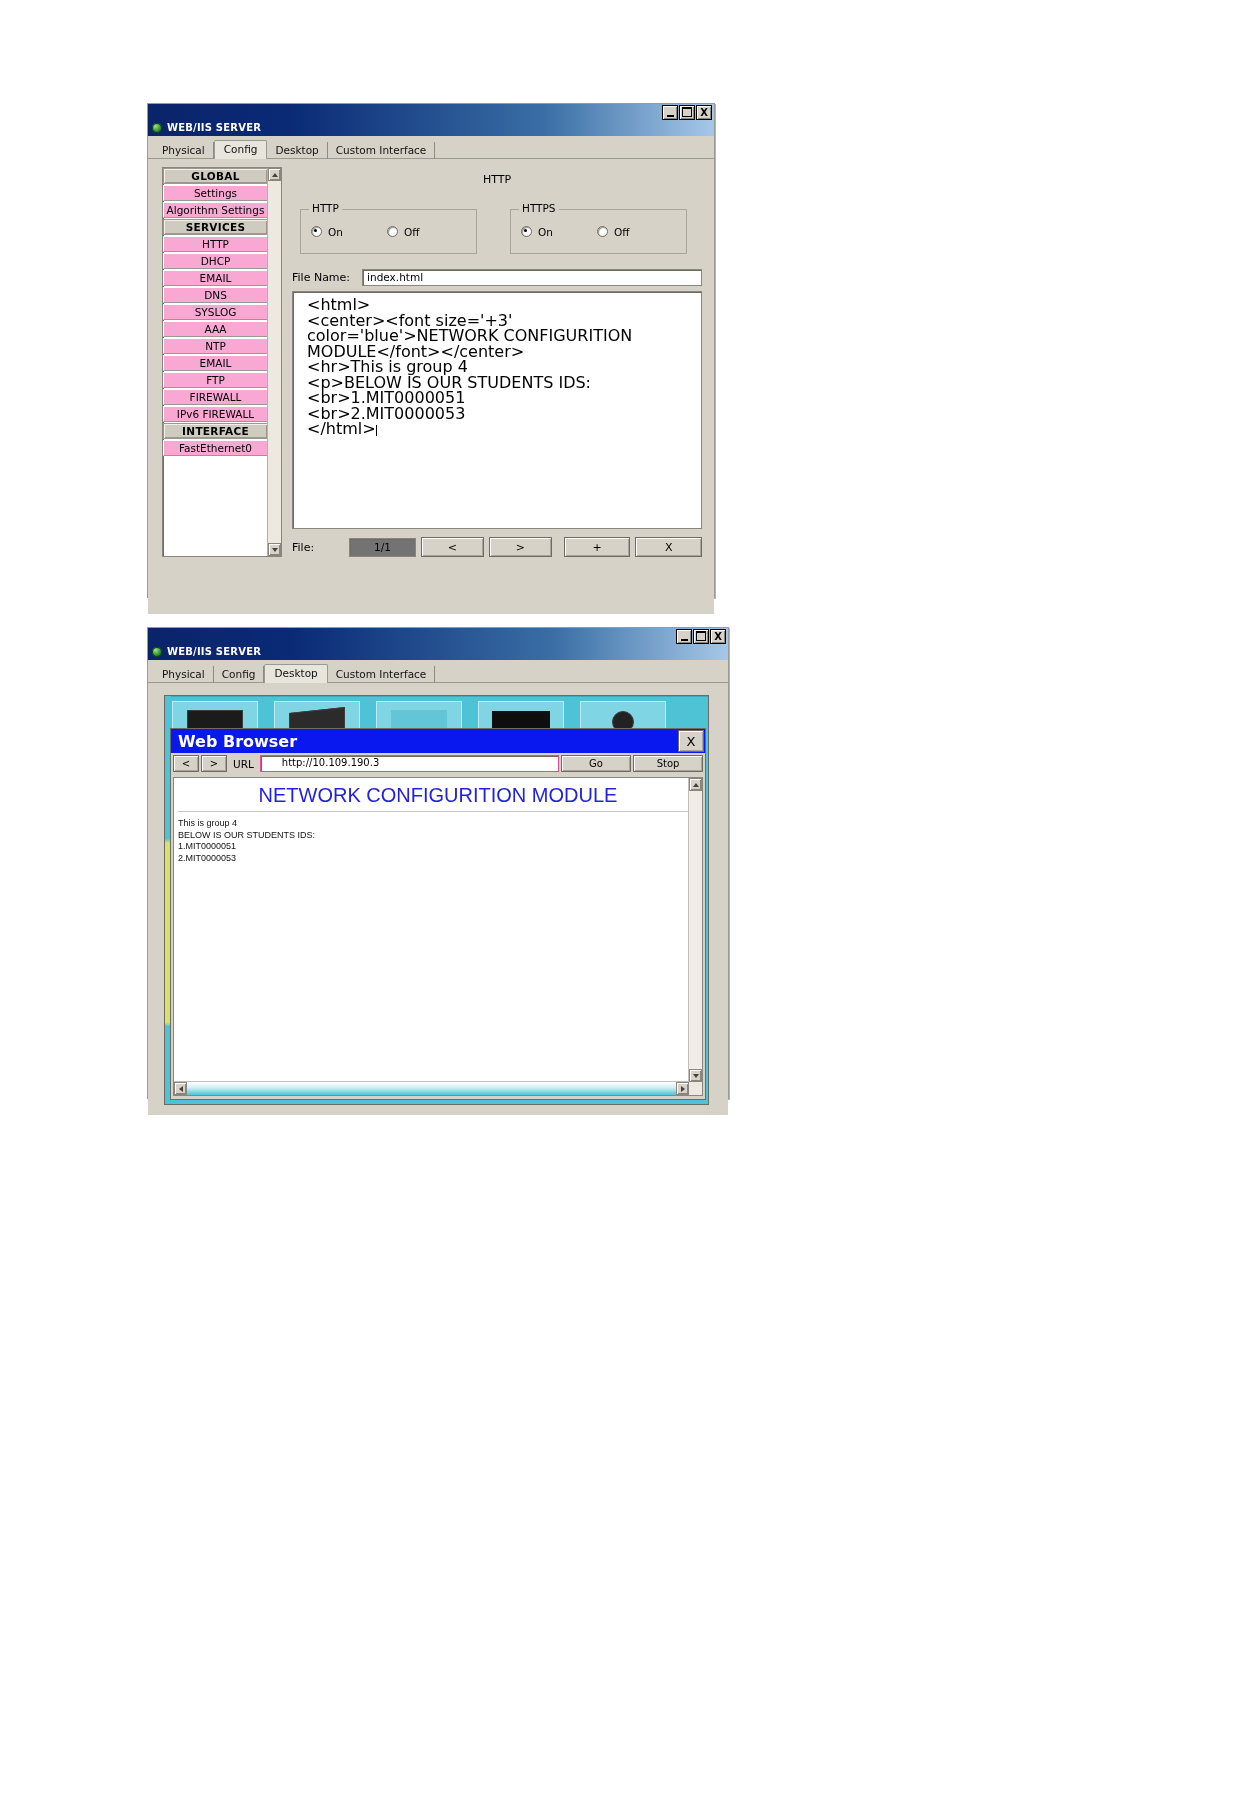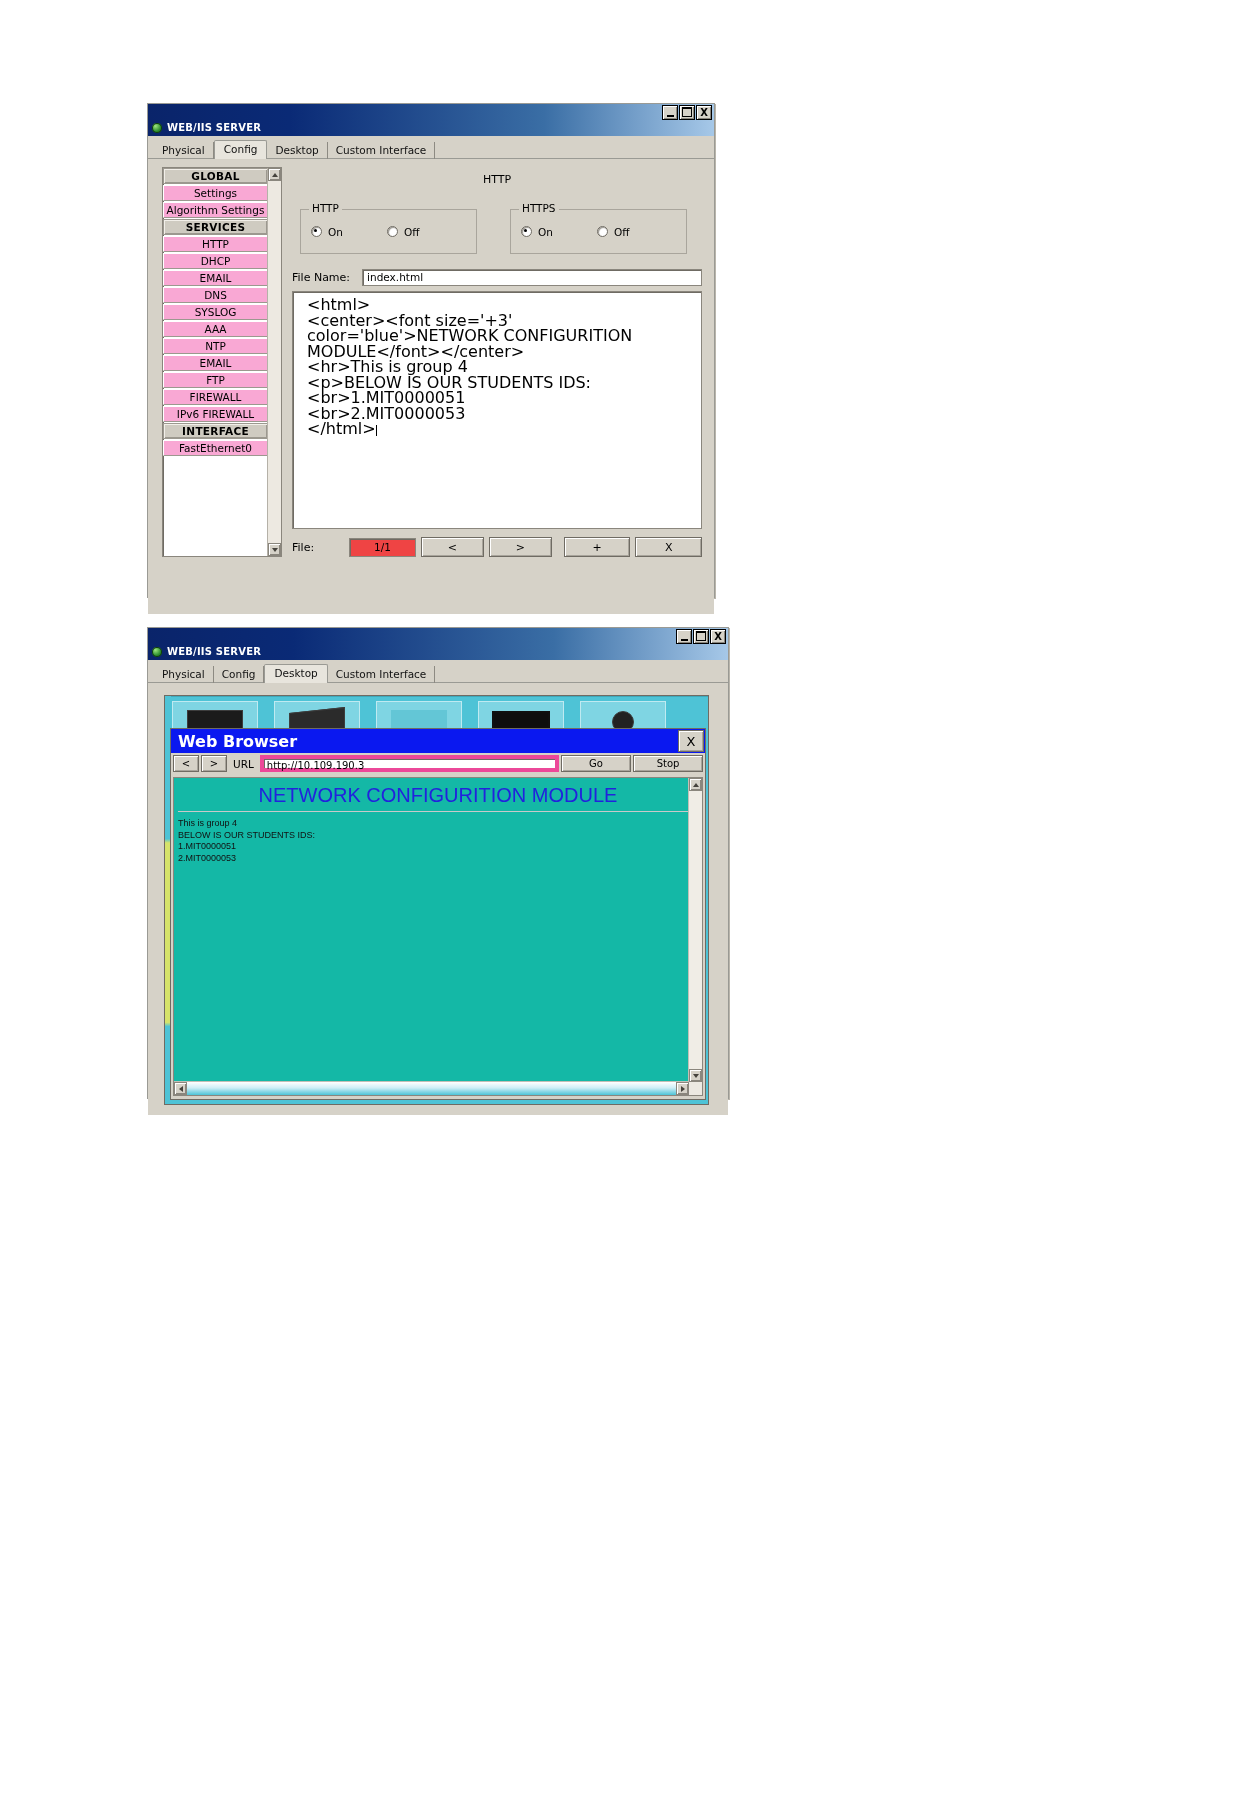--- a/index.html
+++ b/index.html
@@ -195,21 +195,21 @@
     overflow:hidden;
   }
   .caret{ display:inline-block; width:1px; height:11px; background:#000; vertical-align:-2px;}
 
   .page-row {
     position:absolute; left:0px; top:370px; right:0px;
     display:flex; align-items:center; gap:5px;
   }
   .page-label{ font-size:11px; color:#000; margin-right:3px; font-family:"DejaVu Sans","Liberation Sans",sans-serif;}
   .page-field {
-    width:74px; height:19px; background:#ef4444;
+    width:74px; height:19px; background:#737373;
     border:1px solid #8a867d; box-shadow: inset 1px 1px 0 #6f6b63;
     font-size:10.5px; display:flex; align-items:center; justify-content:center;
     box-sizing:border-box;
     font-family:"DejaVu Sans","Liberation Sans",sans-serif;
     margin-left:27px;
   }
   .pt-btn {
     height:20px; background:#d6d2c8;
     border:1px solid #6f6b63;
     box-shadow: inset 1px 1px 0 #ffffff, inset -1px -1px 0 #a8a49b;
@@ -285,36 +285,36 @@
     width:26px; height:17px; background:#d6d2c8;
     border:1px solid #6f6b63;
     box-shadow: inset 1px 1px 0 #ffffff, inset -1px -1px 0 #a8a49b;
     display:flex; align-items:center; justify-content:center;
     font-size:10px; color:#000; box-sizing:border-box;
     font-family:"DejaVu Sans","Liberation Sans",sans-serif;
   }
   .tb-label{ font-size:10.5px; color:#000; padding:0 4px; font-family:"DejaVu Sans","Liberation Sans",sans-serif;}
   .url-input {
     flex:1; height:17px; background:#ffffff;
-    border:4px solid #ec4899; box-shadow: inset 1px 1px 0 #6f6b63;
-    font-size:10px; color:#000; padding:1px 0 0 3px; box-sizing:border-box;
+    border:1px solid #ec4899; box-shadow: inset 1px 1px 0 #6f6b63;
+    font-size:10px; color:#000; padding:1px 0 0 21px; box-sizing:border-box;
     font-family:"DejaVu Sans","Liberation Sans",sans-serif;
   }
   .tb-wide {
     width:70px; height:17px; background:#d6d2c8;
     border:1px solid #6f6b63;
     box-shadow: inset 1px 1px 0 #ffffff, inset -1px -1px 0 #a8a49b;
     display:flex; align-items:center; justify-content:center;
     font-size:10px; color:#000; box-sizing:border-box;
     font-family:"DejaVu Sans","Liberation Sans",sans-serif;
   }
 
   .browser-viewport {
     position:absolute; left:2px; right:2px; top:48px; bottom:3px;
-    background:#14b8a6;
+    background:#ffffff;
     border:1px solid #8a867d;
     overflow:hidden;
   }
   .render-h1 {
     text-align:center; color:#2222dd; font-size:20px;
     font-family:"Liberation Sans", sans-serif;
     margin: 6px 18px 0 18px; white-space:nowrap;
   }
   .render-hr { border:0; border-top:1px solid #c9c9c9; margin:4px 4px 6px 4px; }
   .render-body {

